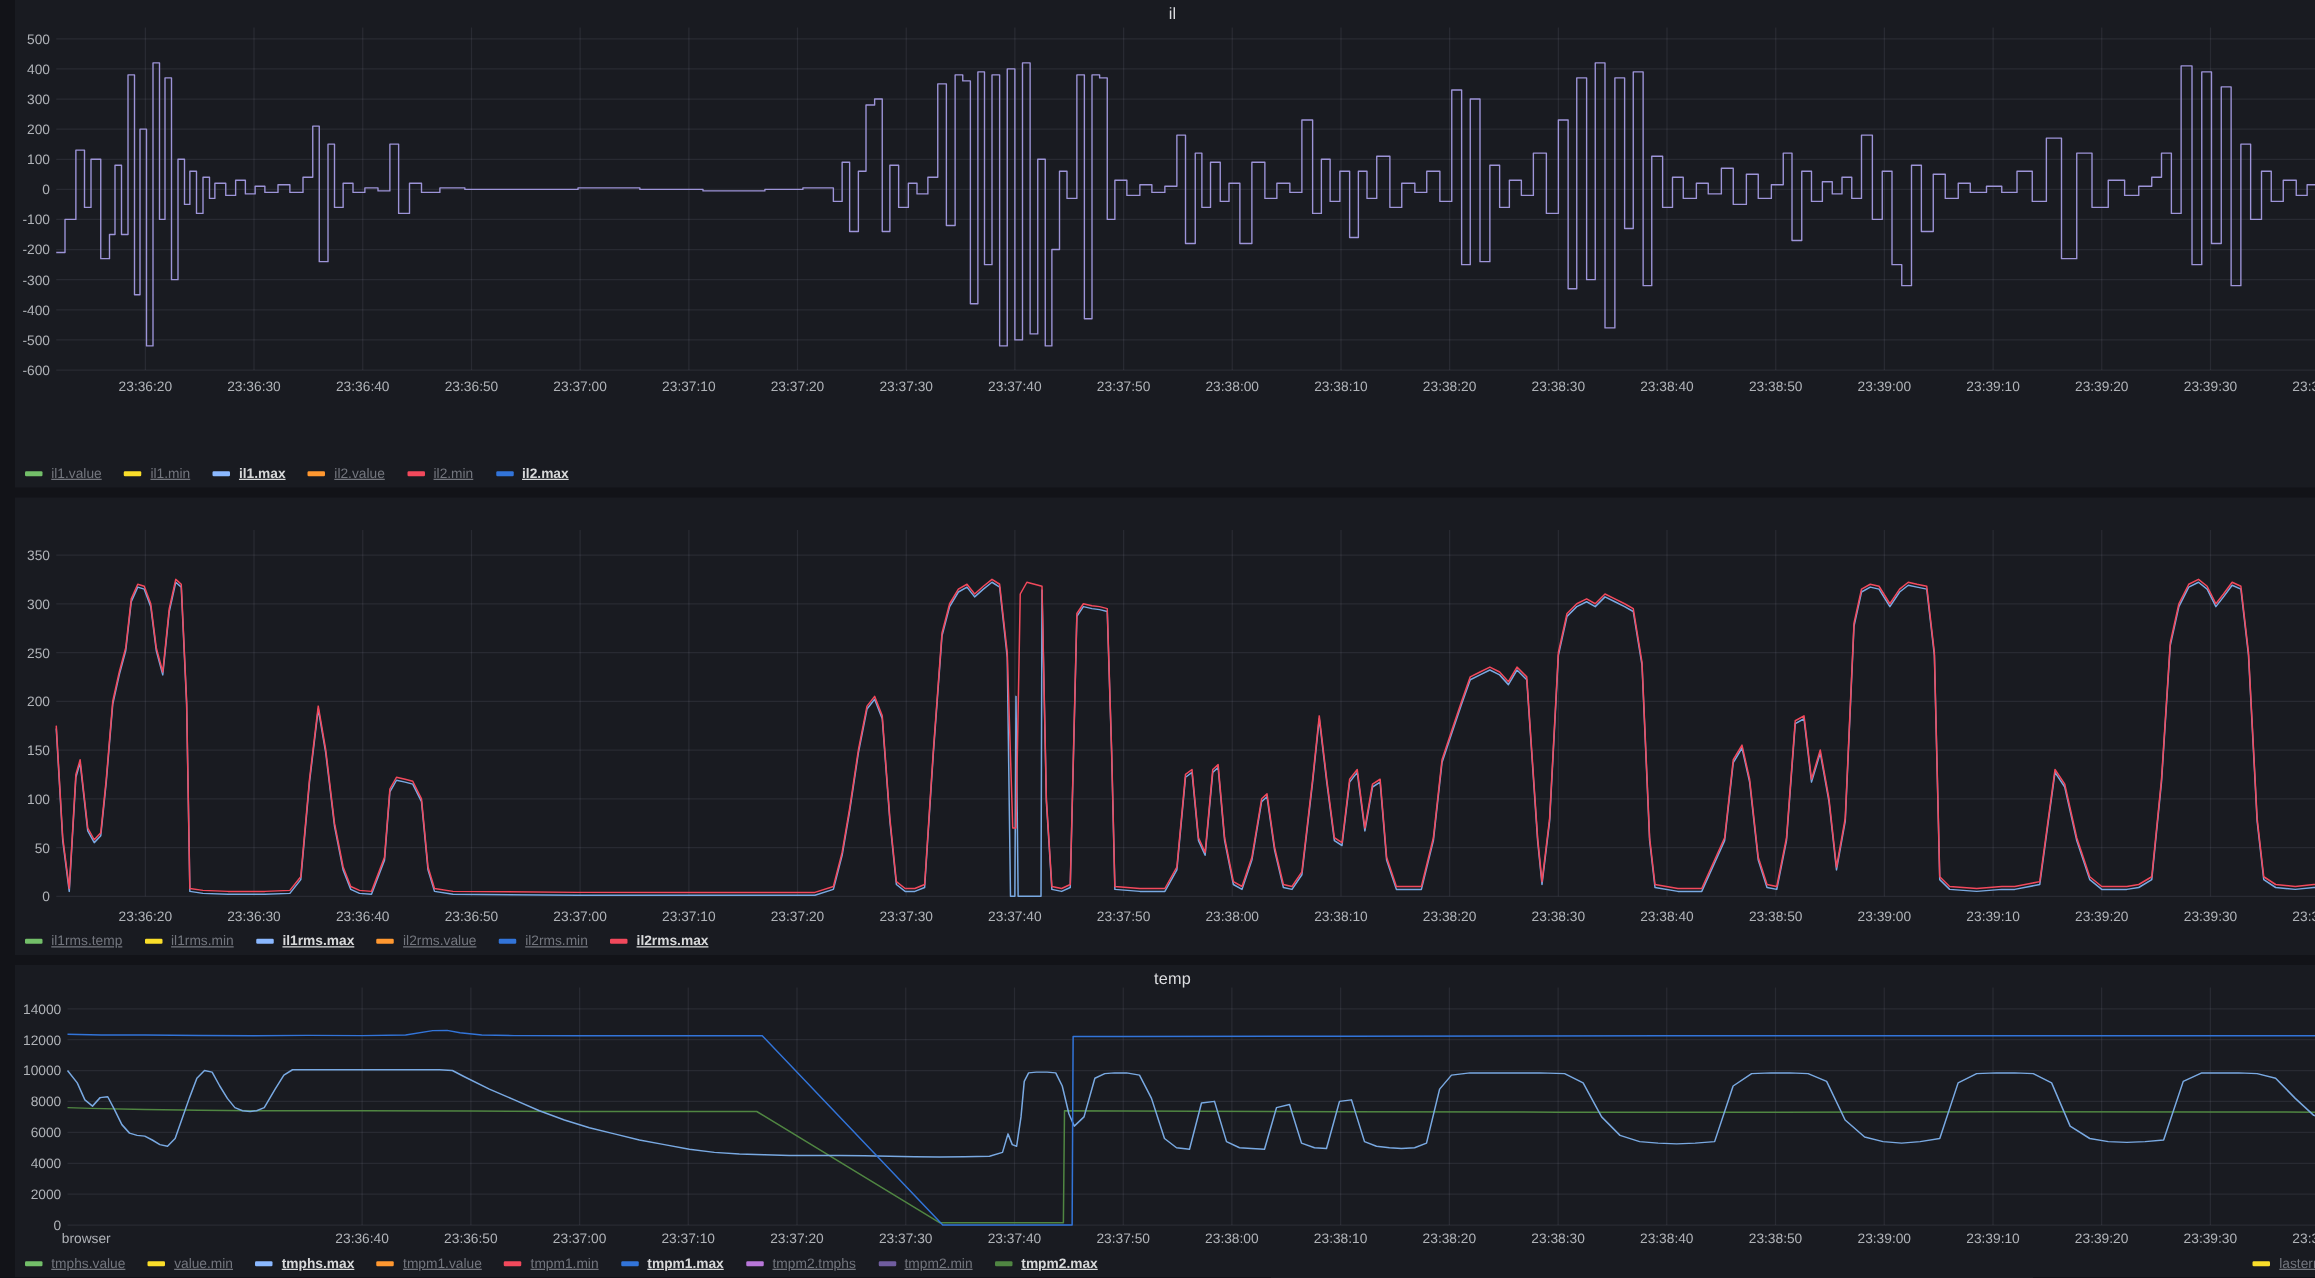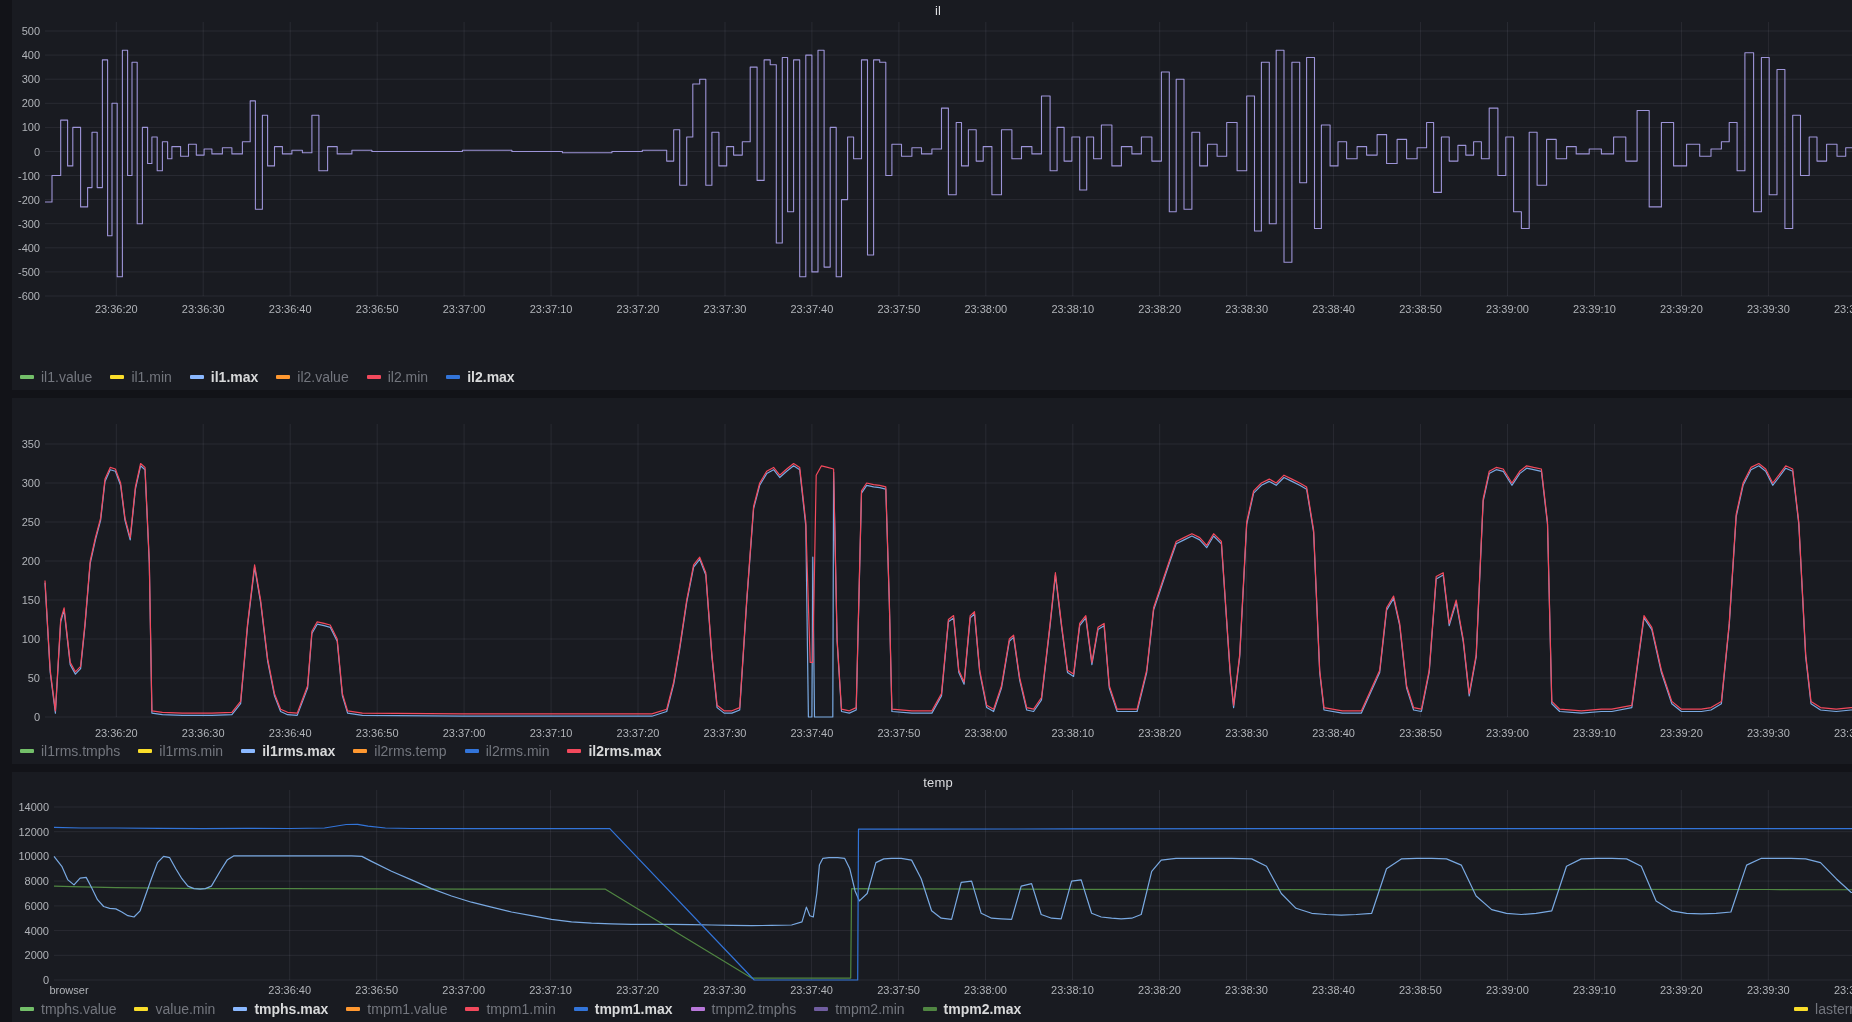--- a/index.html
+++ b/index.html
@@ -23,21 +23,21 @@
   svg.plot{position:absolute;top:0;left:0;display:block;}
   svg .grid{stroke:rgba(204,204,220,0.09);stroke-width:1;}
   svg .tick{fill:#b0b3b8;font-size:11px;font-family:"Liberation Sans",sans-serif;}
   .legend{
     position:absolute;left:8px;bottom:5px;display:flex;align-items:center;
     gap:18px;white-space:nowrap;
   }
   .legend-right{position:absolute;right:10px;bottom:5px;display:flex;gap:18px;}
   .leg-item{display:flex;align-items:center;cursor:pointer;}
   .leg-swatch{display:inline-block;width:14px;height:4px;border-radius:1px;margin-right:7px;}
-  .leg-label{font-size:14px;color:#73767e;}
+  .leg-label{font-size:11px;color:#73767e;text-decoration:underline;}
   .leg-label.on{color:#d8d9da;font-weight:700;}
 </style>
 </head>
 <body>
 
 <div class="dashboard">
 
   <section class="panel p1">
     <div class="panel-title">
       <span>il</span>
@@ -206,33 +206,33 @@
           <text class="tick" x="1843.3" y="339" text-anchor="middle">23:39:40</text>
         </g>
         <g>
           <path d="M33.0 184.8L38.2 274.5L43.4 315.1L48.7 223.8L52.1 212.1L58.2 266.7L63.4 276.1L68.6 270.6L73.0 227.7L78.2 165.3L83.4 141.9L88.6 122.4L93.0 83.4L98.2 71.7L103.4 73.3L108.6 87.3L113.0 122.4L118.2 141.9L123.4 91.2L128.6 67.8L133.0 71.7L137.3 165.3L139.9 315.1L150.4 316.7L170.4 317.4L199.9 317.4L219.9 316.7L228.6 305.7L235.6 227.7L242.6 169.2L248.6 204.3L255.6 262.8L262.5 297.9L268.6 313.5L275.6 316.7L285.2 317.4L295.6 290.1L299.9 235.5L305.2 226.2L312.1 227.7L318.2 229.3L325.2 243.3L330.4 297.9L335.6 315.1L350.4 317.4L450.4 318.2L550.4 318.2L639.9 318.2L654.7 313.5L661.7 286.2L667.7 251.1L674.7 204.3L681.6 169.2L687.7 161.4L693.8 177.0L699.9 258.9L705.1 309.6L712.1 315.1L719.9 315.1L727.7 312.0L734.7 204.3L741.6 110.7L747.7 87.3L754.7 75.6L761.6 71.7L767.7 79.5L774.7 73.3L781.6 67.8L787.7 71.7L793.8 127.9L796.4 319.0L799.9 319.0L800.8 159.1L802.5 319.0L820.8 319.0L821.6 74.1L825.1 243.3L829.5 313.5L837.3 315.1L844.2 312.0L849.5 95.1L854.7 87.3L861.6 88.9L867.7 89.7L873.8 91.2L877.3 204.3L879.9 313.5L899.9 315.1L919.9 315.1L929.5 297.9L936.4 223.8L941.6 219.9L946.8 274.5L952.1 286.2L958.2 219.9L962.5 216.0L967.7 274.5L974.7 309.6L981.6 313.5L989.5 290.1L997.3 243.3L1001.6 239.4L1007.7 282.3L1014.7 312.0L1021.6 313.5L1029.5 301.8L1038.1 227.7L1043.4 177.0L1049.4 227.7L1055.5 274.5L1061.6 278.4L1067.7 227.7L1073.8 219.9L1079.9 266.7L1086.0 231.6L1092.1 227.7L1097.3 290.1L1105.1 313.5L1125.1 313.5L1134.7 274.5L1141.6 212.1L1149.4 188.7L1157.3 165.3L1164.2 145.8L1172.0 141.9L1179.9 138.0L1187.7 141.9L1194.7 149.7L1201.6 138.0L1209.4 145.8L1218.1 274.5L1221.6 309.6L1227.7 258.9L1234.7 126.3L1241.6 95.1L1249.4 87.3L1257.3 83.4L1264.2 87.3L1272.0 79.5L1279.9 83.4L1287.7 87.3L1294.6 91.2L1301.6 134.1L1307.7 274.5L1312.0 312.0L1330.3 315.1L1349.4 315.1L1367.7 274.5L1374.6 212.1L1381.6 200.4L1387.7 227.7L1394.6 290.1L1401.6 312.0L1409.4 313.5L1417.2 274.5L1424.2 180.9L1431.2 177.0L1437.2 227.7L1444.2 204.3L1451.2 243.3L1457.2 297.9L1464.2 258.9L1471.2 102.9L1477.2 75.6L1484.2 71.7L1491.2 73.3L1499.9 87.3L1507.7 75.6L1514.6 70.2L1521.6 71.7L1529.4 73.3L1535.5 126.3L1539.8 305.7L1547.7 313.5L1569.4 315.1L1589.4 313.5L1599.8 313.5L1619.8 309.6L1632.0 219.9L1639.8 231.6L1649.4 274.5L1659.8 305.7L1669.4 313.5L1689.4 313.5L1699.0 312.0L1709.4 305.7L1717.2 227.7L1724.2 118.5L1731.1 87.3L1739.0 71.7L1746.8 67.8L1753.7 73.3L1760.7 87.3L1766.8 79.5L1773.7 70.2L1780.7 73.3L1786.8 126.3L1793.7 258.9L1799.0 305.7L1808.5 312.0L1824.2 313.5L1839.0 312.0L1851.1 312.0" fill="none" stroke="#79a9e2" stroke-width="1.2" stroke-linejoin="round"></path>
           <path d="M33.0 182.5L38.2 272.2L43.4 312.8L48.7 221.5L52.1 209.8L58.2 264.4L63.4 273.8L68.6 268.3L73.0 225.4L78.2 163.0L83.4 139.6L88.6 120.1L93.0 81.1L98.2 69.4L103.4 71.0L108.6 85.0L113.0 120.1L118.2 139.6L123.4 88.9L128.6 65.5L133.0 69.4L137.3 163.0L139.9 312.8L150.4 314.3L170.4 315.1L199.9 315.1L219.9 314.3L228.6 303.4L235.6 225.4L242.6 166.9L248.6 202.0L255.6 260.5L262.5 295.6L268.6 311.2L275.6 314.3L285.2 315.1L295.6 287.8L299.9 233.2L305.2 223.8L312.1 225.4L318.2 227.0L325.2 241.0L330.4 295.6L335.6 312.8L350.4 315.1L450.4 315.9L550.4 315.9L639.9 315.9L654.7 311.2L661.7 283.9L667.7 248.8L674.7 202.0L681.6 166.9L687.7 159.1L693.8 174.7L699.9 256.6L705.1 307.3L712.1 312.8L719.9 312.8L727.7 309.6L734.7 202.0L741.6 108.4L747.7 85.0L754.7 73.3L761.6 69.4L767.7 77.2L774.7 71.0L781.6 65.5L787.7 69.4L793.8 124.0L798.2 264.4L800.8 264.4L804.2 77.2L809.5 67.8L815.6 69.4L821.6 71.0L825.1 241.0L829.5 311.2L837.3 312.8L844.2 309.6L849.5 92.8L854.7 85.0L861.6 86.6L867.7 87.3L873.8 88.9L877.3 202.0L879.9 311.2L899.9 312.8L919.9 312.8L929.5 295.6L936.4 221.5L941.6 217.6L946.8 272.2L952.1 283.9L958.2 217.6L962.5 213.7L967.7 272.2L974.7 307.3L981.6 311.2L989.5 287.8L997.3 241.0L1001.6 237.1L1007.7 280.0L1014.7 309.6L1021.6 311.2L1029.5 299.5L1038.1 225.4L1043.4 174.7L1049.4 225.4L1055.5 272.2L1061.6 276.1L1067.7 225.4L1073.8 217.6L1079.9 264.4L1086.0 229.3L1092.1 225.4L1097.3 287.8L1105.1 311.2L1125.1 311.2L1134.7 272.2L1141.6 209.8L1149.4 186.4L1157.3 163.0L1164.2 143.5L1172.0 139.6L1179.9 135.7L1187.7 139.6L1194.7 147.4L1201.6 135.7L1209.4 143.5L1218.1 272.2L1221.6 307.3L1227.7 256.6L1234.7 124.0L1241.6 92.8L1249.4 85.0L1257.3 81.1L1264.2 85.0L1272.0 77.2L1279.9 81.1L1287.7 85.0L1294.6 88.9L1301.6 131.8L1307.7 272.2L1312.0 309.6L1330.3 312.8L1349.4 312.8L1367.7 272.2L1374.6 209.8L1381.6 198.1L1387.7 225.4L1394.6 287.8L1401.6 309.6L1409.4 311.2L1417.2 272.2L1424.2 178.6L1431.2 174.7L1437.2 225.4L1444.2 202.0L1451.2 241.0L1457.2 295.6L1464.2 256.6L1471.2 100.6L1477.2 73.3L1484.2 69.4L1491.2 71.0L1499.9 85.0L1507.7 73.3L1514.6 67.8L1521.6 69.4L1529.4 71.0L1535.5 124.0L1539.8 303.4L1547.7 311.2L1569.4 312.8L1589.4 311.2L1599.8 311.2L1619.8 307.3L1632.0 217.6L1639.8 229.3L1649.4 272.2L1659.8 303.4L1669.4 311.2L1689.4 311.2L1699.0 309.6L1709.4 303.4L1717.2 225.4L1724.2 116.2L1731.1 85.0L1739.0 69.4L1746.8 65.5L1753.7 71.0L1760.7 85.0L1766.8 77.2L1773.7 67.8L1780.7 71.0L1786.8 124.0L1793.7 256.6L1799.0 303.4L1808.5 309.6L1824.2 311.2L1839.0 309.6L1851.1 309.6" fill="none" stroke="#F2495C" stroke-width="1.2" stroke-linejoin="round"></path>
         </g>
       </svg>
     <div class="legend" id="legend-1">
         <div class="leg-item">
           <span class="leg-swatch" style="background: rgb(115, 191, 105);"></span>
-          <span class="leg-label">il1rms.tmphs</span>
+          <span class="leg-label">il1rms.temp</span>
         </div>
         <div class="leg-item">
           <span class="leg-swatch" style="background: rgb(250, 222, 42);"></span>
           <span class="leg-label">il1rms.min</span>
         </div>
         <div class="leg-item">
           <span class="leg-swatch" style="background: rgb(138, 184, 255);"></span>
           <span class="leg-label on">il1rms.max</span>
         </div>
         <div class="leg-item">
           <span class="leg-swatch" style="background: rgb(255, 152, 48);"></span>
-          <span class="leg-label">il2rms.temp</span>
+          <span class="leg-label">il2rms.value</span>
         </div>
         <div class="leg-item">
           <span class="leg-swatch" style="background: rgb(50, 116, 217);"></span>
           <span class="leg-label">il2rms.min</span>
         </div>
         <div class="leg-item">
           <span class="leg-swatch" style="background: rgb(242, 73, 92);"></span>
           <span class="leg-label on">il2rms.max</span>
         </div>
       </div>

